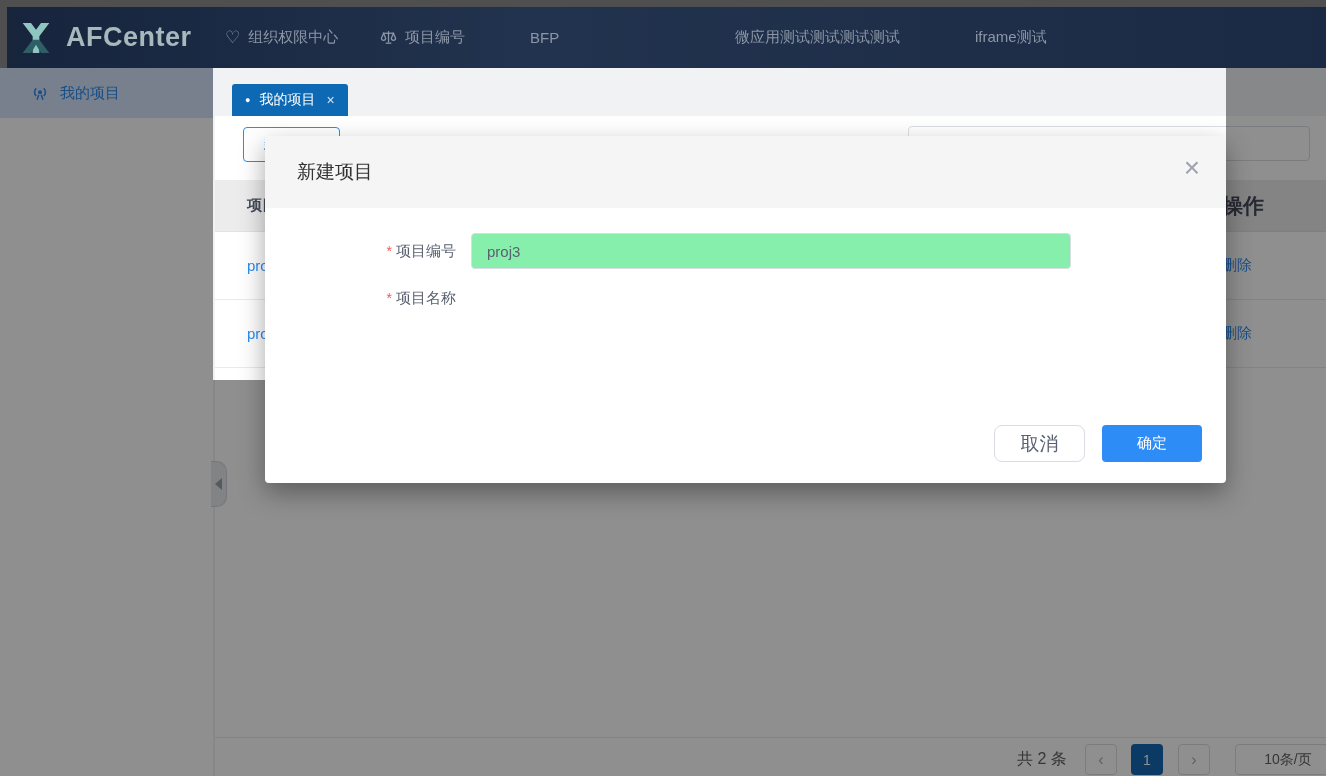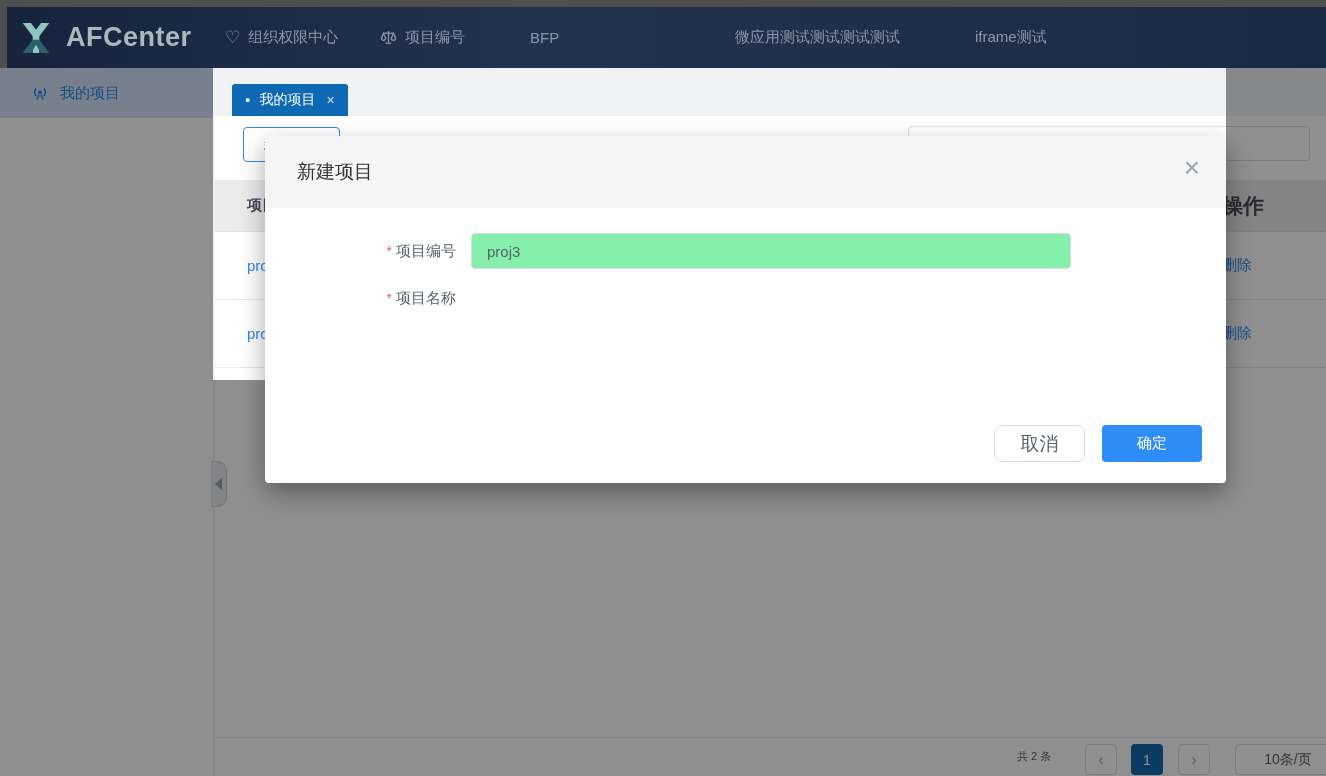--- a/index.html
+++ b/index.html
@@ -53,21 +53,21 @@
   .thead { position:relative; height:52px; background:#ececec; border-bottom:1px solid #e2e2e2;
     display:flex; align-items:center; }
   .th1 { padding-left:32px; font-size:15px; font-weight:bold; color:#464c59; }
   .th-op { position:absolute; left:1007px; font-size:21px; font-weight:bold; color:#464c59; }
   .trow { position:relative; height:68px; border-bottom:1px solid #e8eaec; display:flex; align-items:center; }
   .tlink { padding-left:32px; font-size:15px; color:#2d8cf0; cursor:pointer; }
   .top-link { position:absolute; left:1007px; font-size:15px; color:#2d8cf0; cursor:pointer; }
 
   .pager { position:absolute; left:0; bottom:0; width:1111px; height:39px; background:#fff;
     border-top:1px solid #e8eaec; }
-  .pg-total { position:absolute; left:802px; top:11px; font-size:11px; color:#606266; }
+  .pg-total { position:absolute; left:802px; top:11px; font-size:16px; color:#606266; }
   .pg-btn { position:absolute; top:6px; width:32px; height:31px; background:#fff;
     border:1px solid #dcdee2; border-radius:4px; color:#a8abb2; font-size:16px;
     display:flex; align-items:center; justify-content:center; cursor:pointer; }
   .pg-prev { left:870px; }
   .pg-next { left:963px; }
   .pg-page { position:absolute; left:916px; top:6px; width:32px; height:31px; background:#1569b3;
     border-radius:4px; color:#fff; font-size:14px; display:flex; align-items:center; justify-content:center;
     cursor:pointer; }
   .pg-size { position:absolute; left:1020px; top:6px; width:106px; height:31px; background:#fff;
     border:1px solid #dcdee2; border-radius:4px; color:#606266; font-size:14px;

